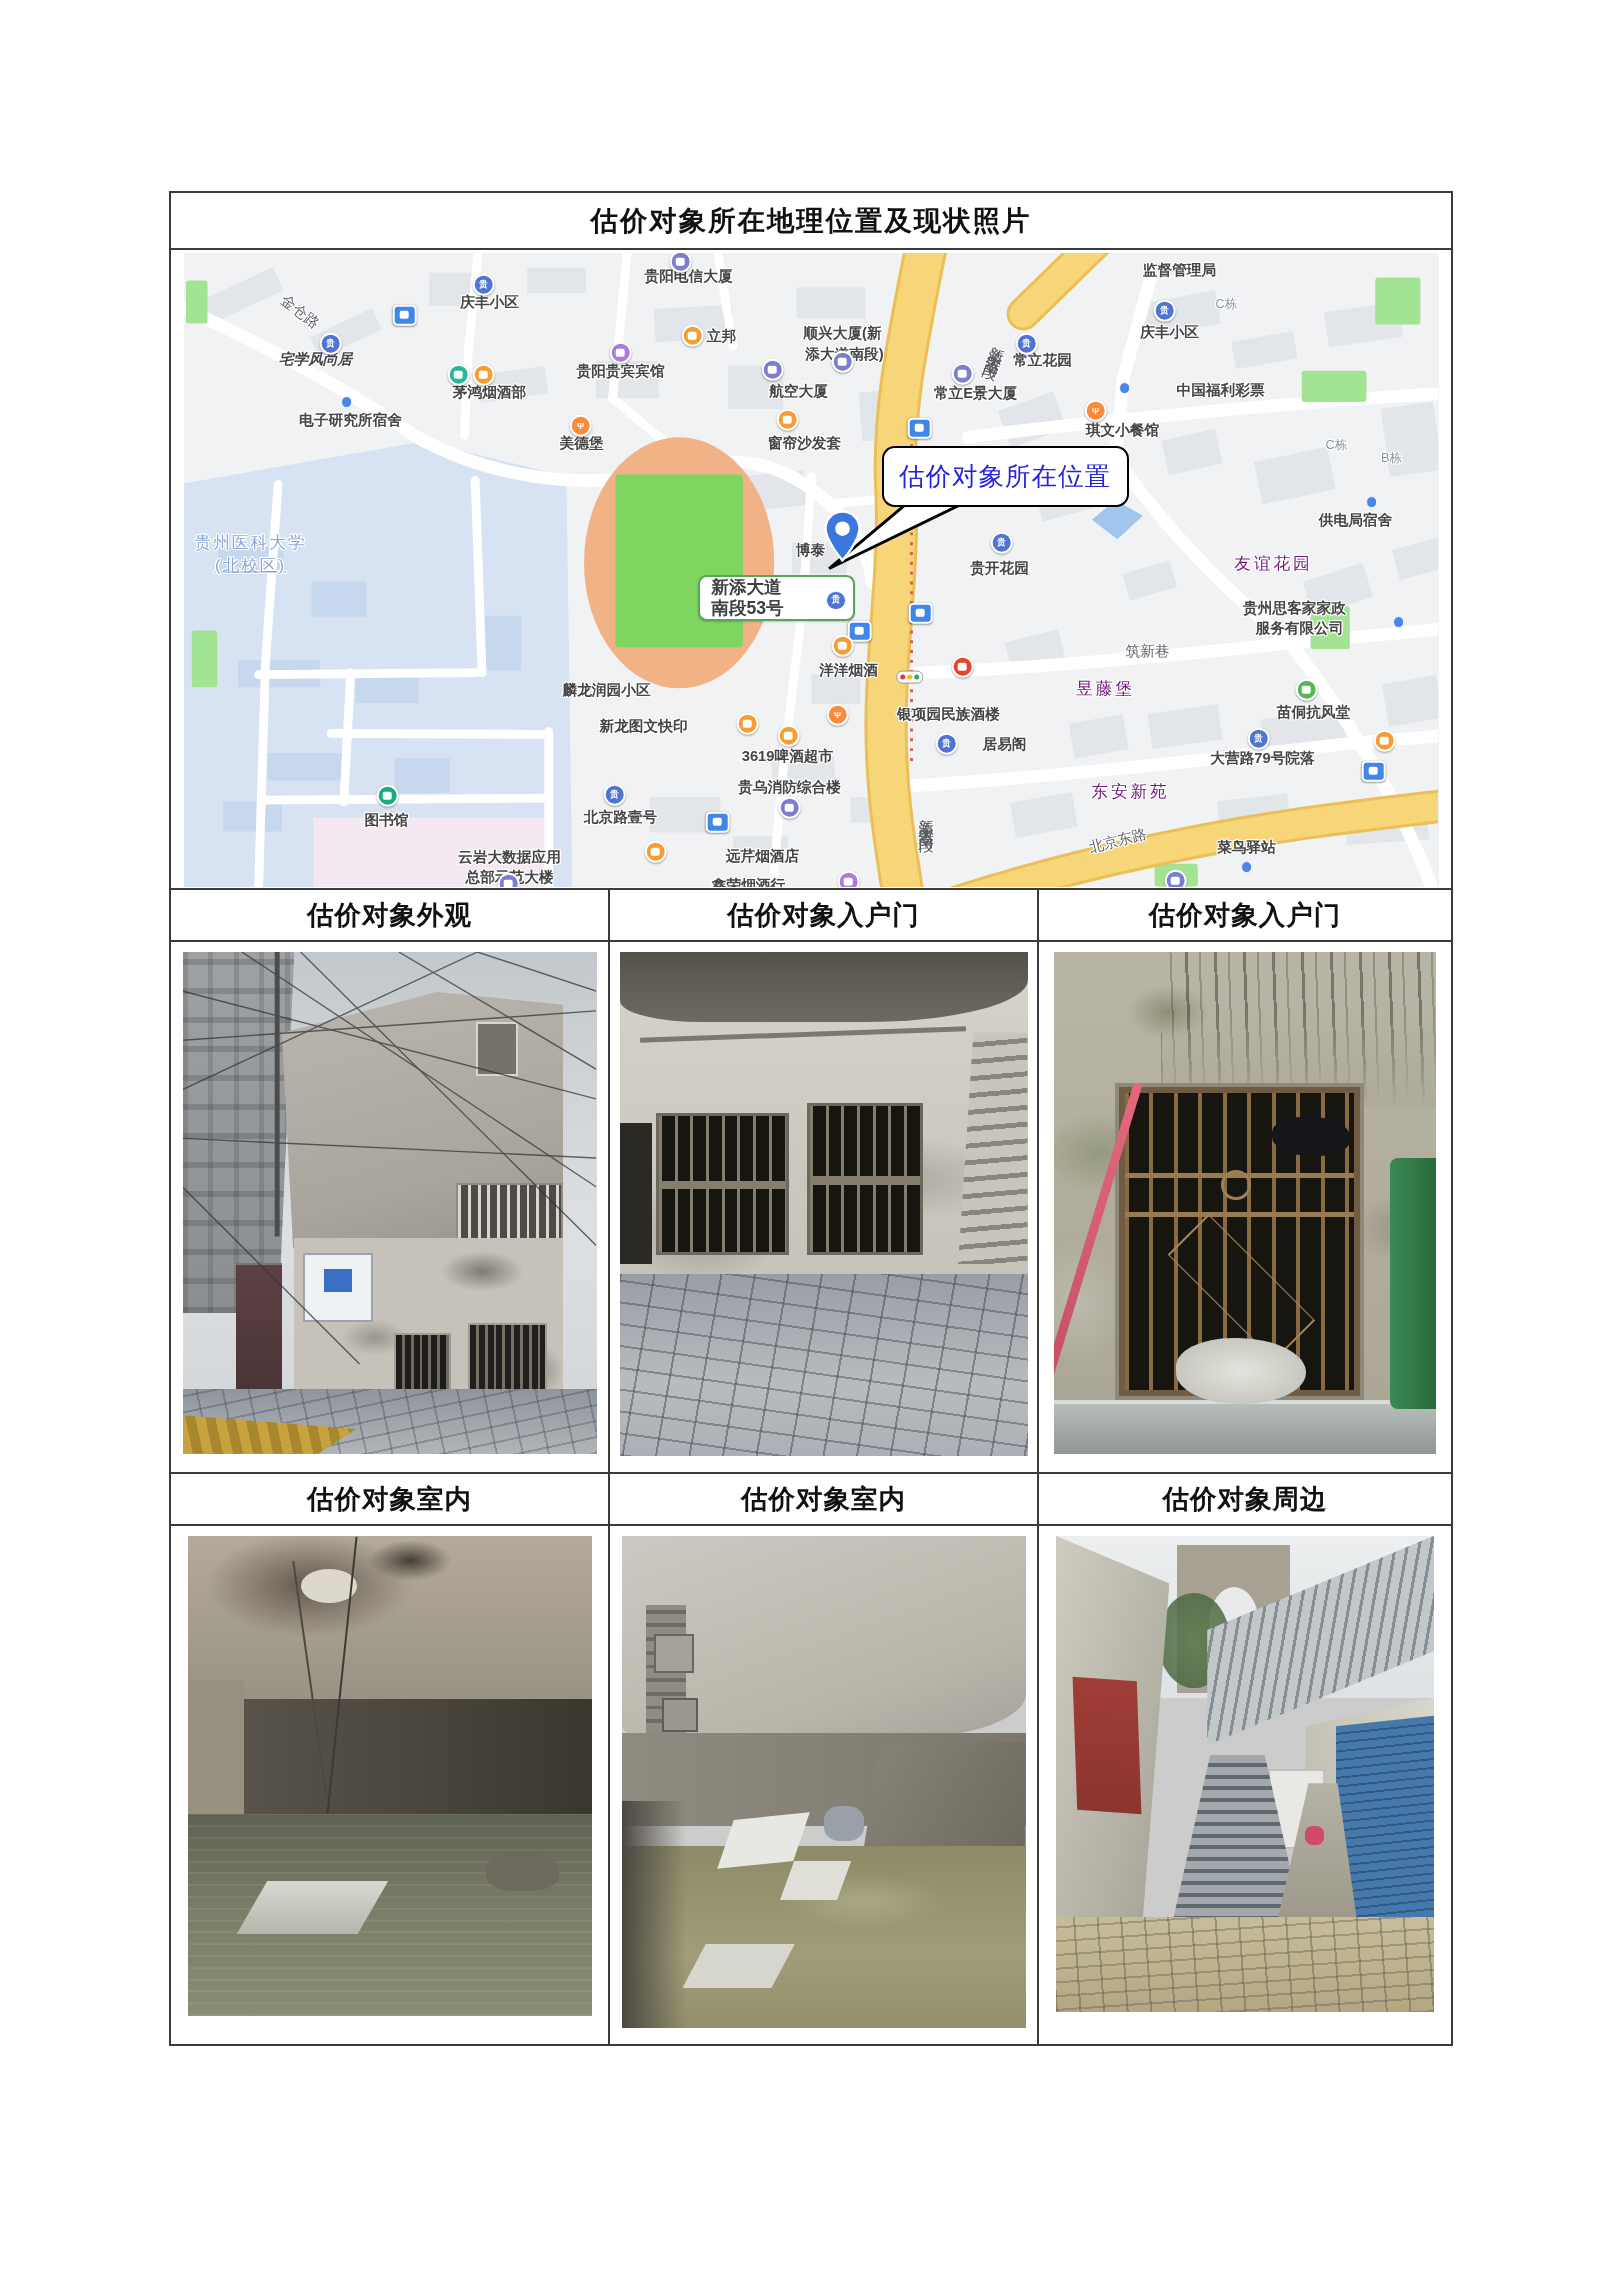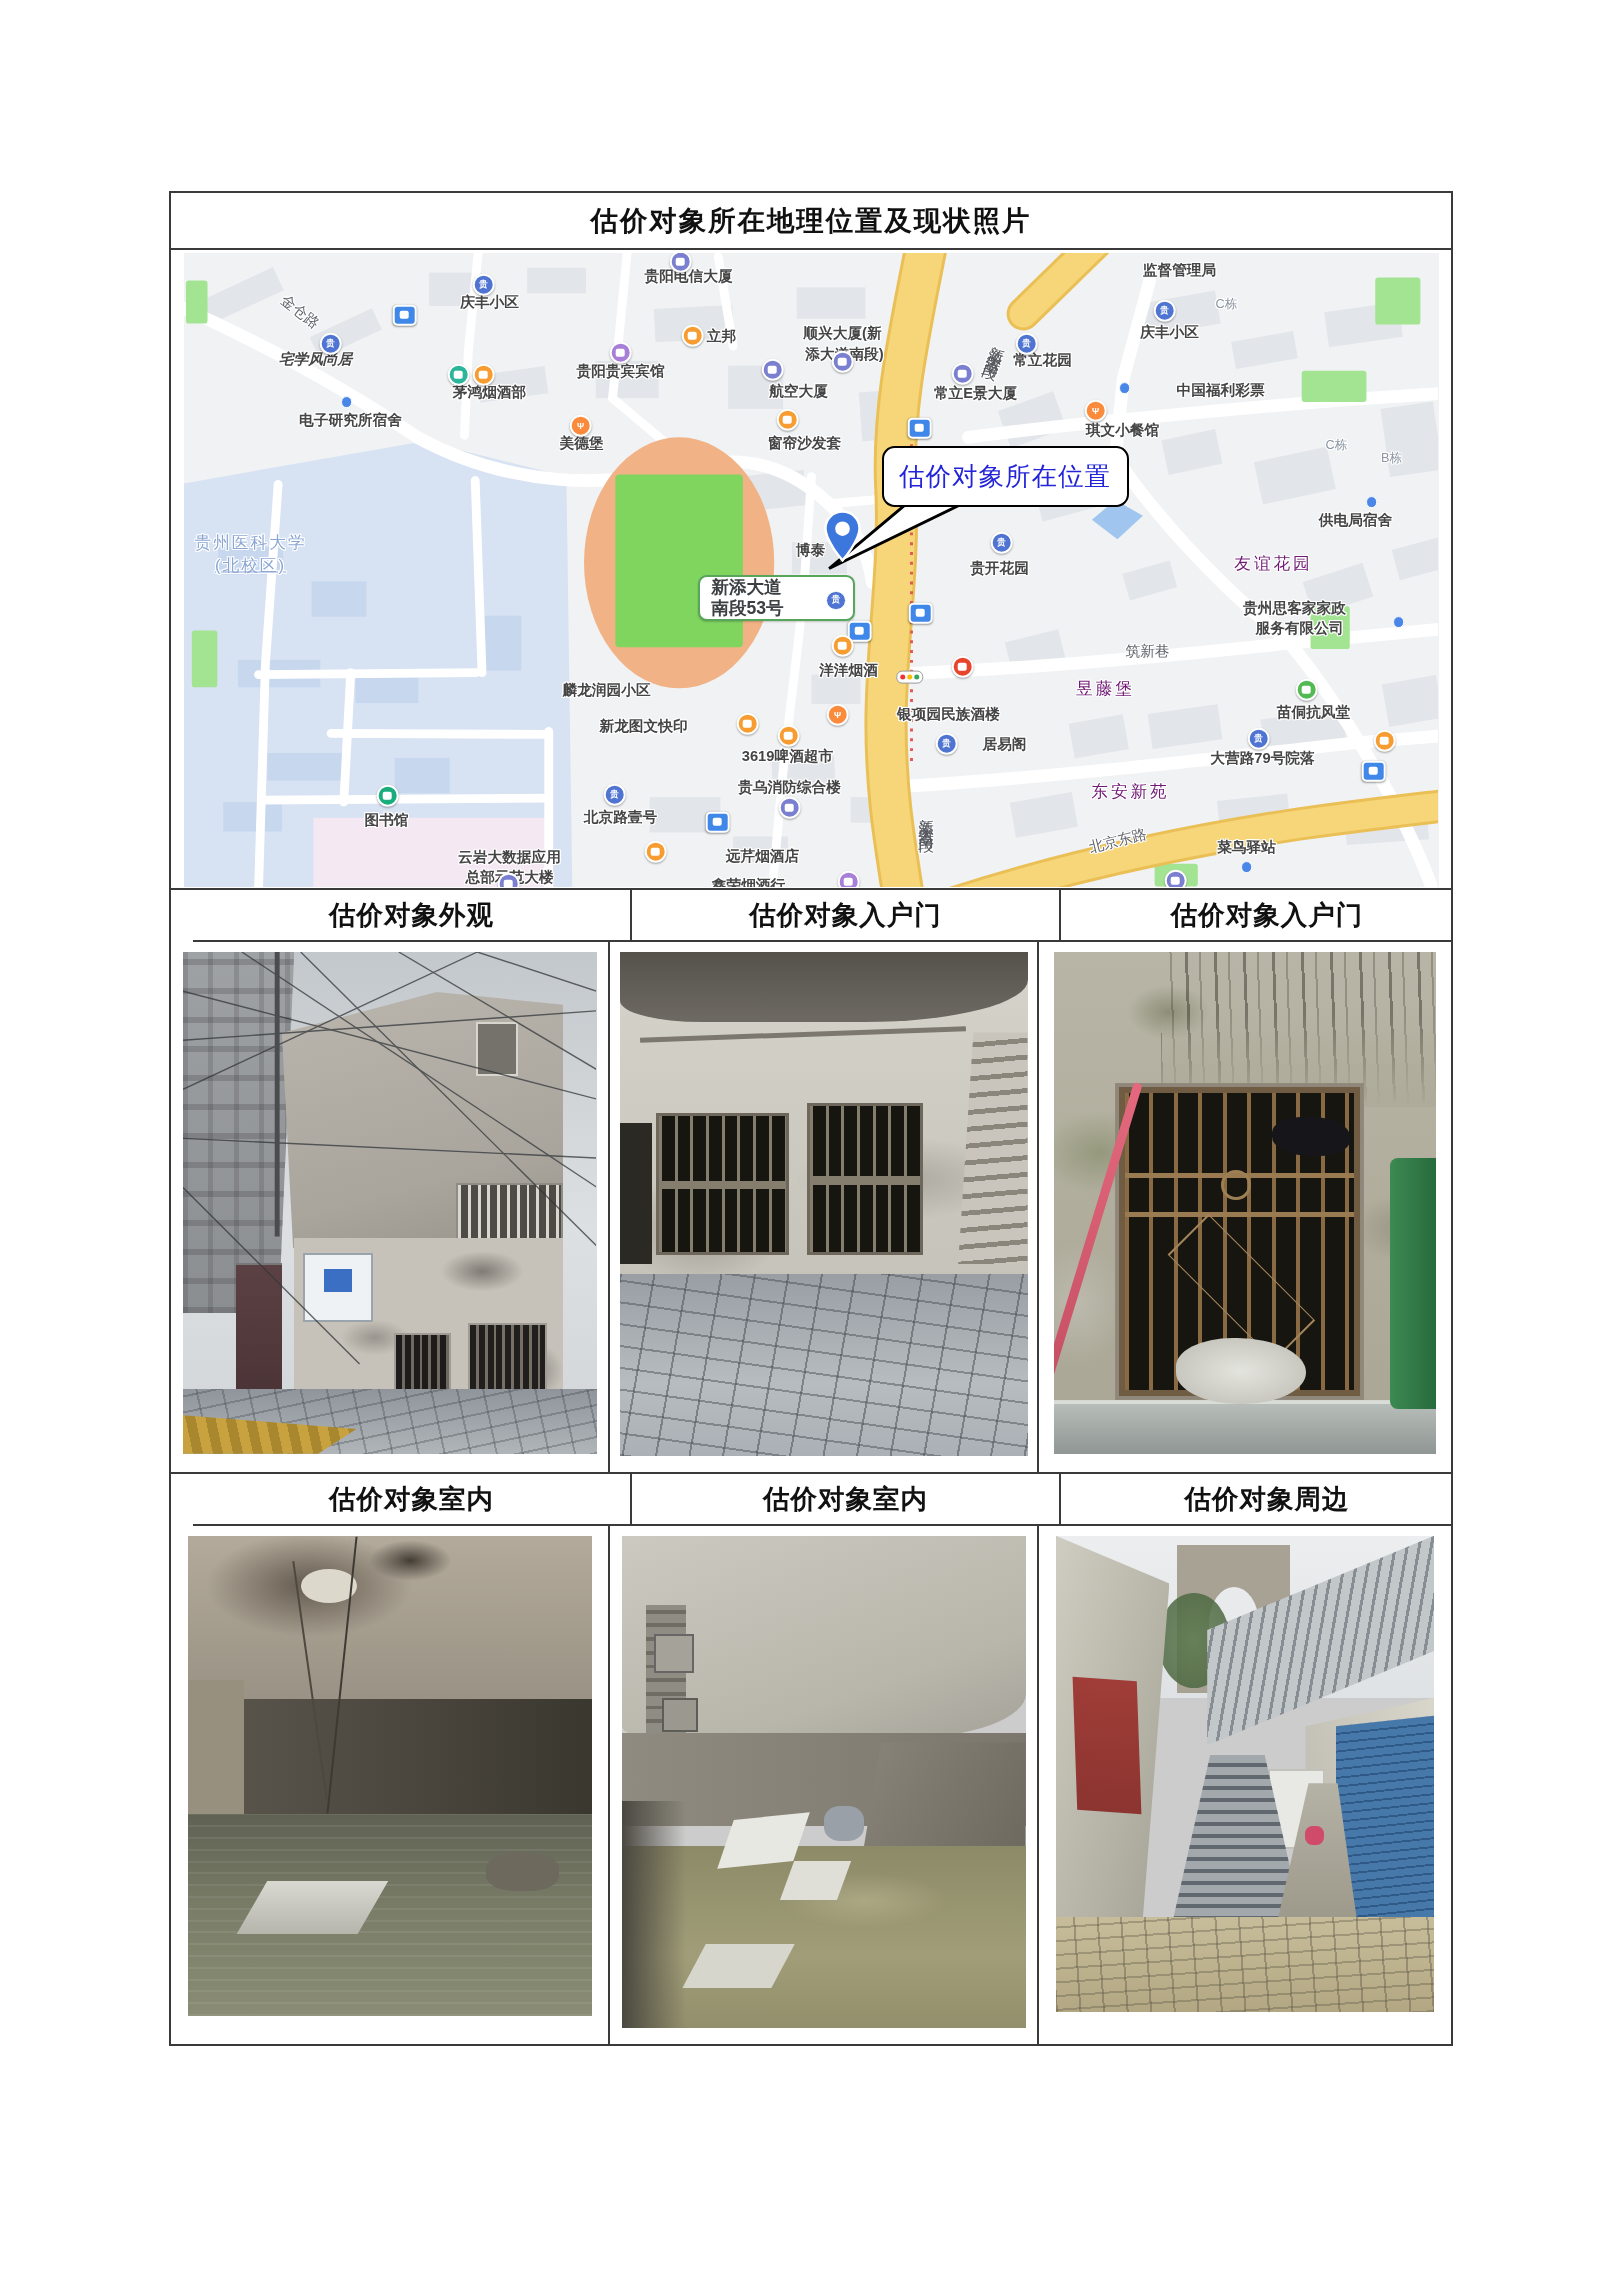--- a/index.html
+++ b/index.html
@@ -6,21 +6,21 @@
   .page{position:relative;width:1621px;height:2293px;background:#fff;overflow:hidden;
         font-family:"Liberation Sans",sans-serif;}
   .doc-table{position:absolute;left:169px;top:191px;width:1284px;border:2px solid #3a3a3a;
              box-sizing:border-box;background:#fff;}
   .t-row{border-bottom:2px solid #3a3a3a;box-sizing:border-box;}
   .t-row:last-child{border-bottom:none;}
   .title-row{height:57px;display:flex;align-items:center;justify-content:center;}
   .title-row span{font:700 27.4px "Liberation Serif",serif;color:#111;letter-spacing:2px;}
   .map-row{height:640px;display:flex;align-items:flex-start;justify-content:center;}
   .hdr-row,.photo-row{display:grid;grid-template-columns:437px 429px 414px;}
-  .hdr-row{height:52px;margin-left:22px;}
+  .hdr-row{height:52px;}
   .hdr-cell{display:flex;align-items:center;justify-content:center;box-sizing:border-box;}
   .hdr-cell+.hdr-cell,.ph-cell+.ph-cell{border-left:2px solid #3a3a3a;}
   .hdr-cell span{font:700 26.5px "Liberation Serif",serif;color:#111;letter-spacing:1px;}
   .photo-row-1{height:532px;}
   .photo-row-2{height:518px;}
   .ph-cell{display:flex;justify-content:center;align-items:flex-start;box-sizing:border-box;
            padding-top:9.8px;overflow:hidden;}
 
   
   .map{position:relative;width:1255px;height:634px;margin-top:2.9px;overflow:hidden;background:var(--map-bg);}

